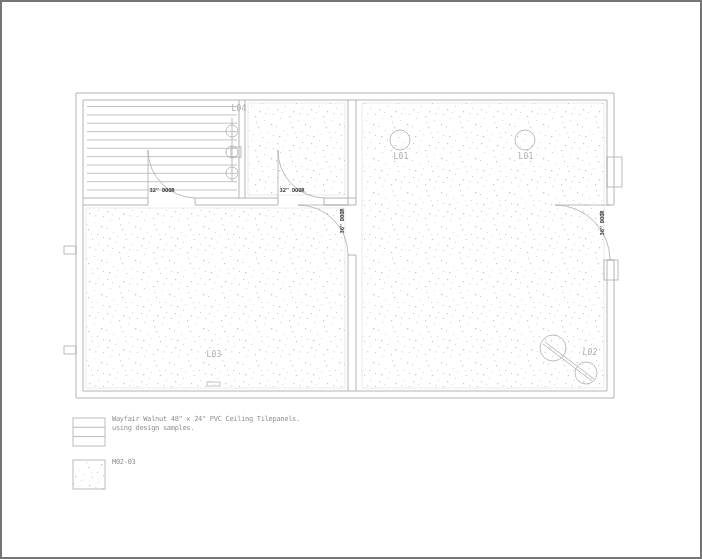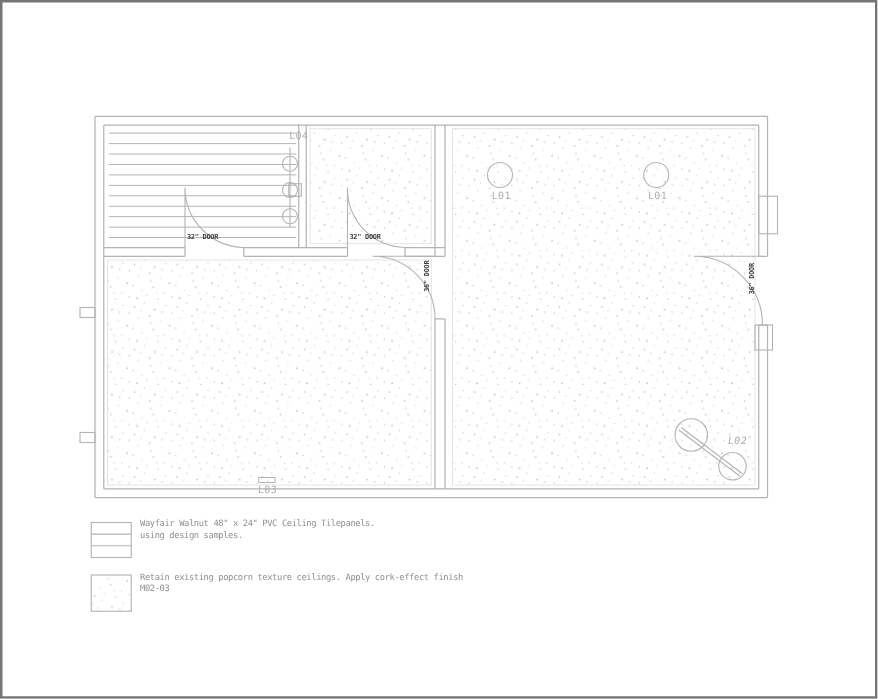--- a/index.html
+++ b/index.html
@@ -124,29 +124,28 @@
       <rect x="71" y="416" width="32" height="28" stroke="#b4b4b4" stroke-width="0.9" fill="none"></rect>
       <path d="M71,425.3H103 M71,434.6H103" stroke="#b4b4b4" stroke-width="0.9" fill="none"></path>
     </g>
     <rect x="71" y="458" width="32" height="29" stroke="#b4b4b4" stroke-width="0.9" fill="url(#stip)"></rect>
   </svg>
 
   <div class="lbl room-lbl" style="left:227px;top:102px;padding-left:20px;">L04</div>
   <div class="lbl room-lbl" style="left:399px;top:150px;">L01</div>
   <div class="lbl room-lbl" style="left:524px;top:150px;">L01</div>
   <div class="lbl room-lbl" style="left:588px;top:346px;font-style:italic;">L02</div>
-  <div class="lbl room-lbl" style="left:212px;top:385px;">L03</div>
+  <div class="lbl room-lbl" style="left:212px;top:348px;">L03</div>
 
   <div class="lbl door-lbl" style="left:160px;top:185px;">32" DOOR</div>
   <div class="lbl door-lbl" style="left:290px;top:185px;">32" DOOR</div>
   <div class="lbl door-lbl-v" style="left:340px;top:219px;">36" DOOR</div>
   <div class="lbl door-lbl-v" style="left:600px;top:221px;">36" DOOR</div>
 
   <div class="lbl legend-text" style="left:110px;top:413px;">
     <span class="legend-line">Wayfair Walnut 48" x 24" PVC Ceiling Tilepanels.</span>
     <span class="legend-line">using design samples.</span>
   </div>
   <div class="lbl legend-text" style="left:110px;top:456px;">
-    <span class="legend-line">Retain existing popcorn texture ceilings. Apply cork-effect finish</span>
     <span class="legend-line">M02-03</span>
   </div>
 
 </div>
 
 </body></html>

